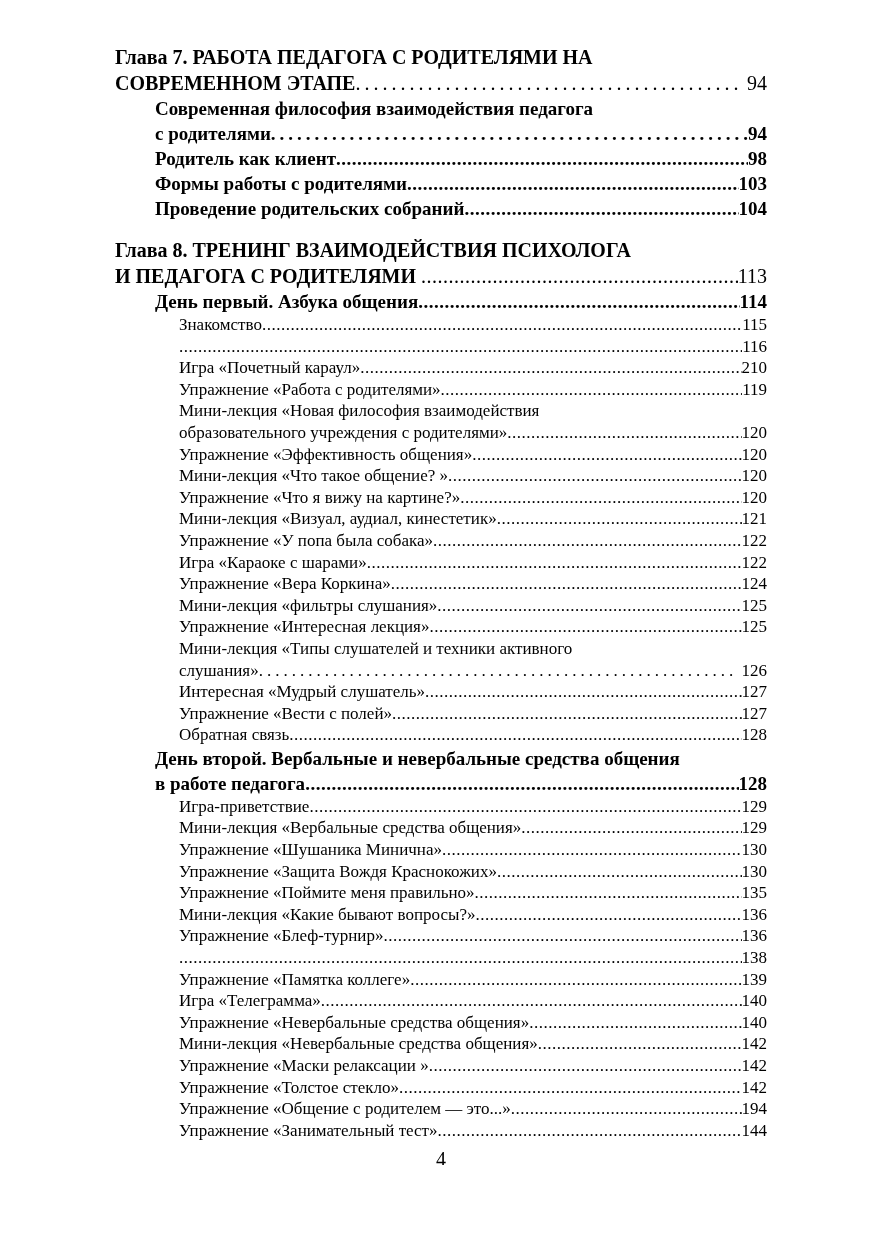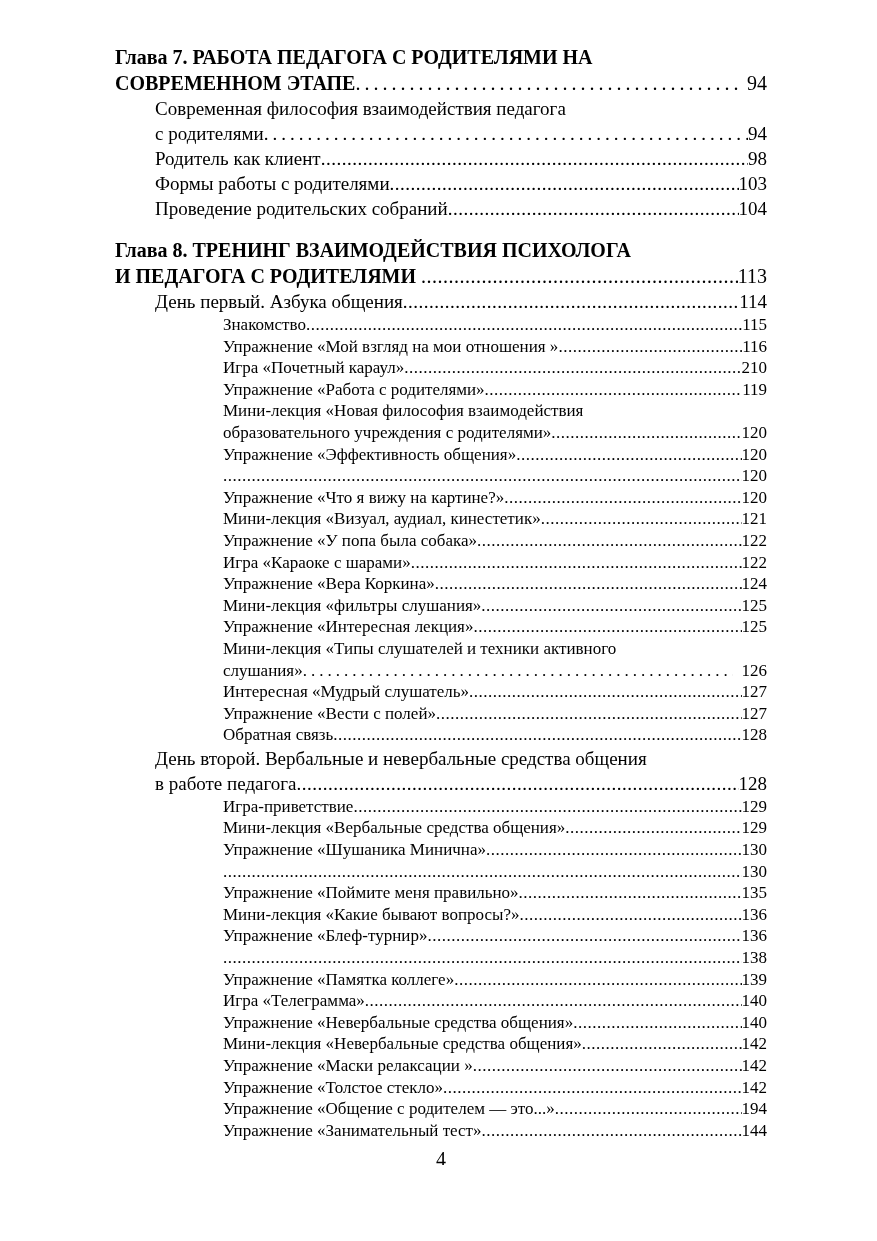--- a/index.html
+++ b/index.html
@@ -28,25 +28,25 @@
   
   .level-0 .row {
     font-size: 20px;
     font-weight: bold;
     line-height: 26px;
   }
   
   .level-1 { margin-left: 40px; }
   .level-1 .row {
     font-size: 19px;
-    font-weight: normal;
+    font-weight: bold;
     line-height: 25px;
   }
   
-  .level-2 { margin-left: 108px; }
+  .level-2 { margin-left: 64px; }
   .level-2 .row {
     font-size: 17px;
     font-weight: normal;
     line-height: 21.6px;
   }
   .gap-before { margin-top: 16px; }
   .dots {
     flex: 1;
     overflow: hidden;
     white-space: nowrap;
@@ -129,21 +129,20 @@
       </div>
       <div class="entry level-2">
         <div class="row">
           <span class="label">Знакомство</span>
           <span class="dots">....................................................................................................................................................................................................................................................................</span>
           <span class="pg">115</span>
         </div>
       </div>
       <div class="entry level-2">
         <div class="row">
-          <span class="label">Упражнение «Мой взгляд на мои отношения »</span>
           <span class="dots">....................................................................................................................................................................................................................................................................</span>
           <span class="pg">116</span>
         </div>
       </div>
       <div class="entry level-2">
         <div class="row">
           <span class="label">Игра «Почетный караул»</span>
           <span class="dots">....................................................................................................................................................................................................................................................................</span>
           <span class="pg">210</span>
         </div>
@@ -167,20 +166,21 @@
       </div>
       <div class="entry level-2">
         <div class="row">
           <span class="label">Упражнение «Эффективность общения»</span>
           <span class="dots">....................................................................................................................................................................................................................................................................</span>
           <span class="pg">120</span>
         </div>
       </div>
       <div class="entry level-2">
         <div class="row">
+          <span class="label">Мини-лекция «Что такое общение? »</span>
           <span class="dots">....................................................................................................................................................................................................................................................................</span>
           <span class="pg">120</span>
         </div>
       </div>
       <div class="entry level-2">
         <div class="row">
           <span class="label">Упражнение «Что я вижу на картине?»</span>
           <span class="dots">....................................................................................................................................................................................................................................................................</span>
           <span class="pg">120</span>
         </div>
@@ -284,20 +284,21 @@
       </div>
       <div class="entry level-2">
         <div class="row">
           <span class="label">Упражнение «Шушаника Минична»</span>
           <span class="dots">....................................................................................................................................................................................................................................................................</span>
           <span class="pg">130</span>
         </div>
       </div>
       <div class="entry level-2">
         <div class="row">
+          <span class="label">Упражнение «Защита Вождя Краснокожих»</span>
           <span class="dots">....................................................................................................................................................................................................................................................................</span>
           <span class="pg">130</span>
         </div>
       </div>
       <div class="entry level-2">
         <div class="row">
           <span class="label">Упражнение «Поймите меня правильно»</span>
           <span class="dots">....................................................................................................................................................................................................................................................................</span>
           <span class="pg">135</span>
         </div>

